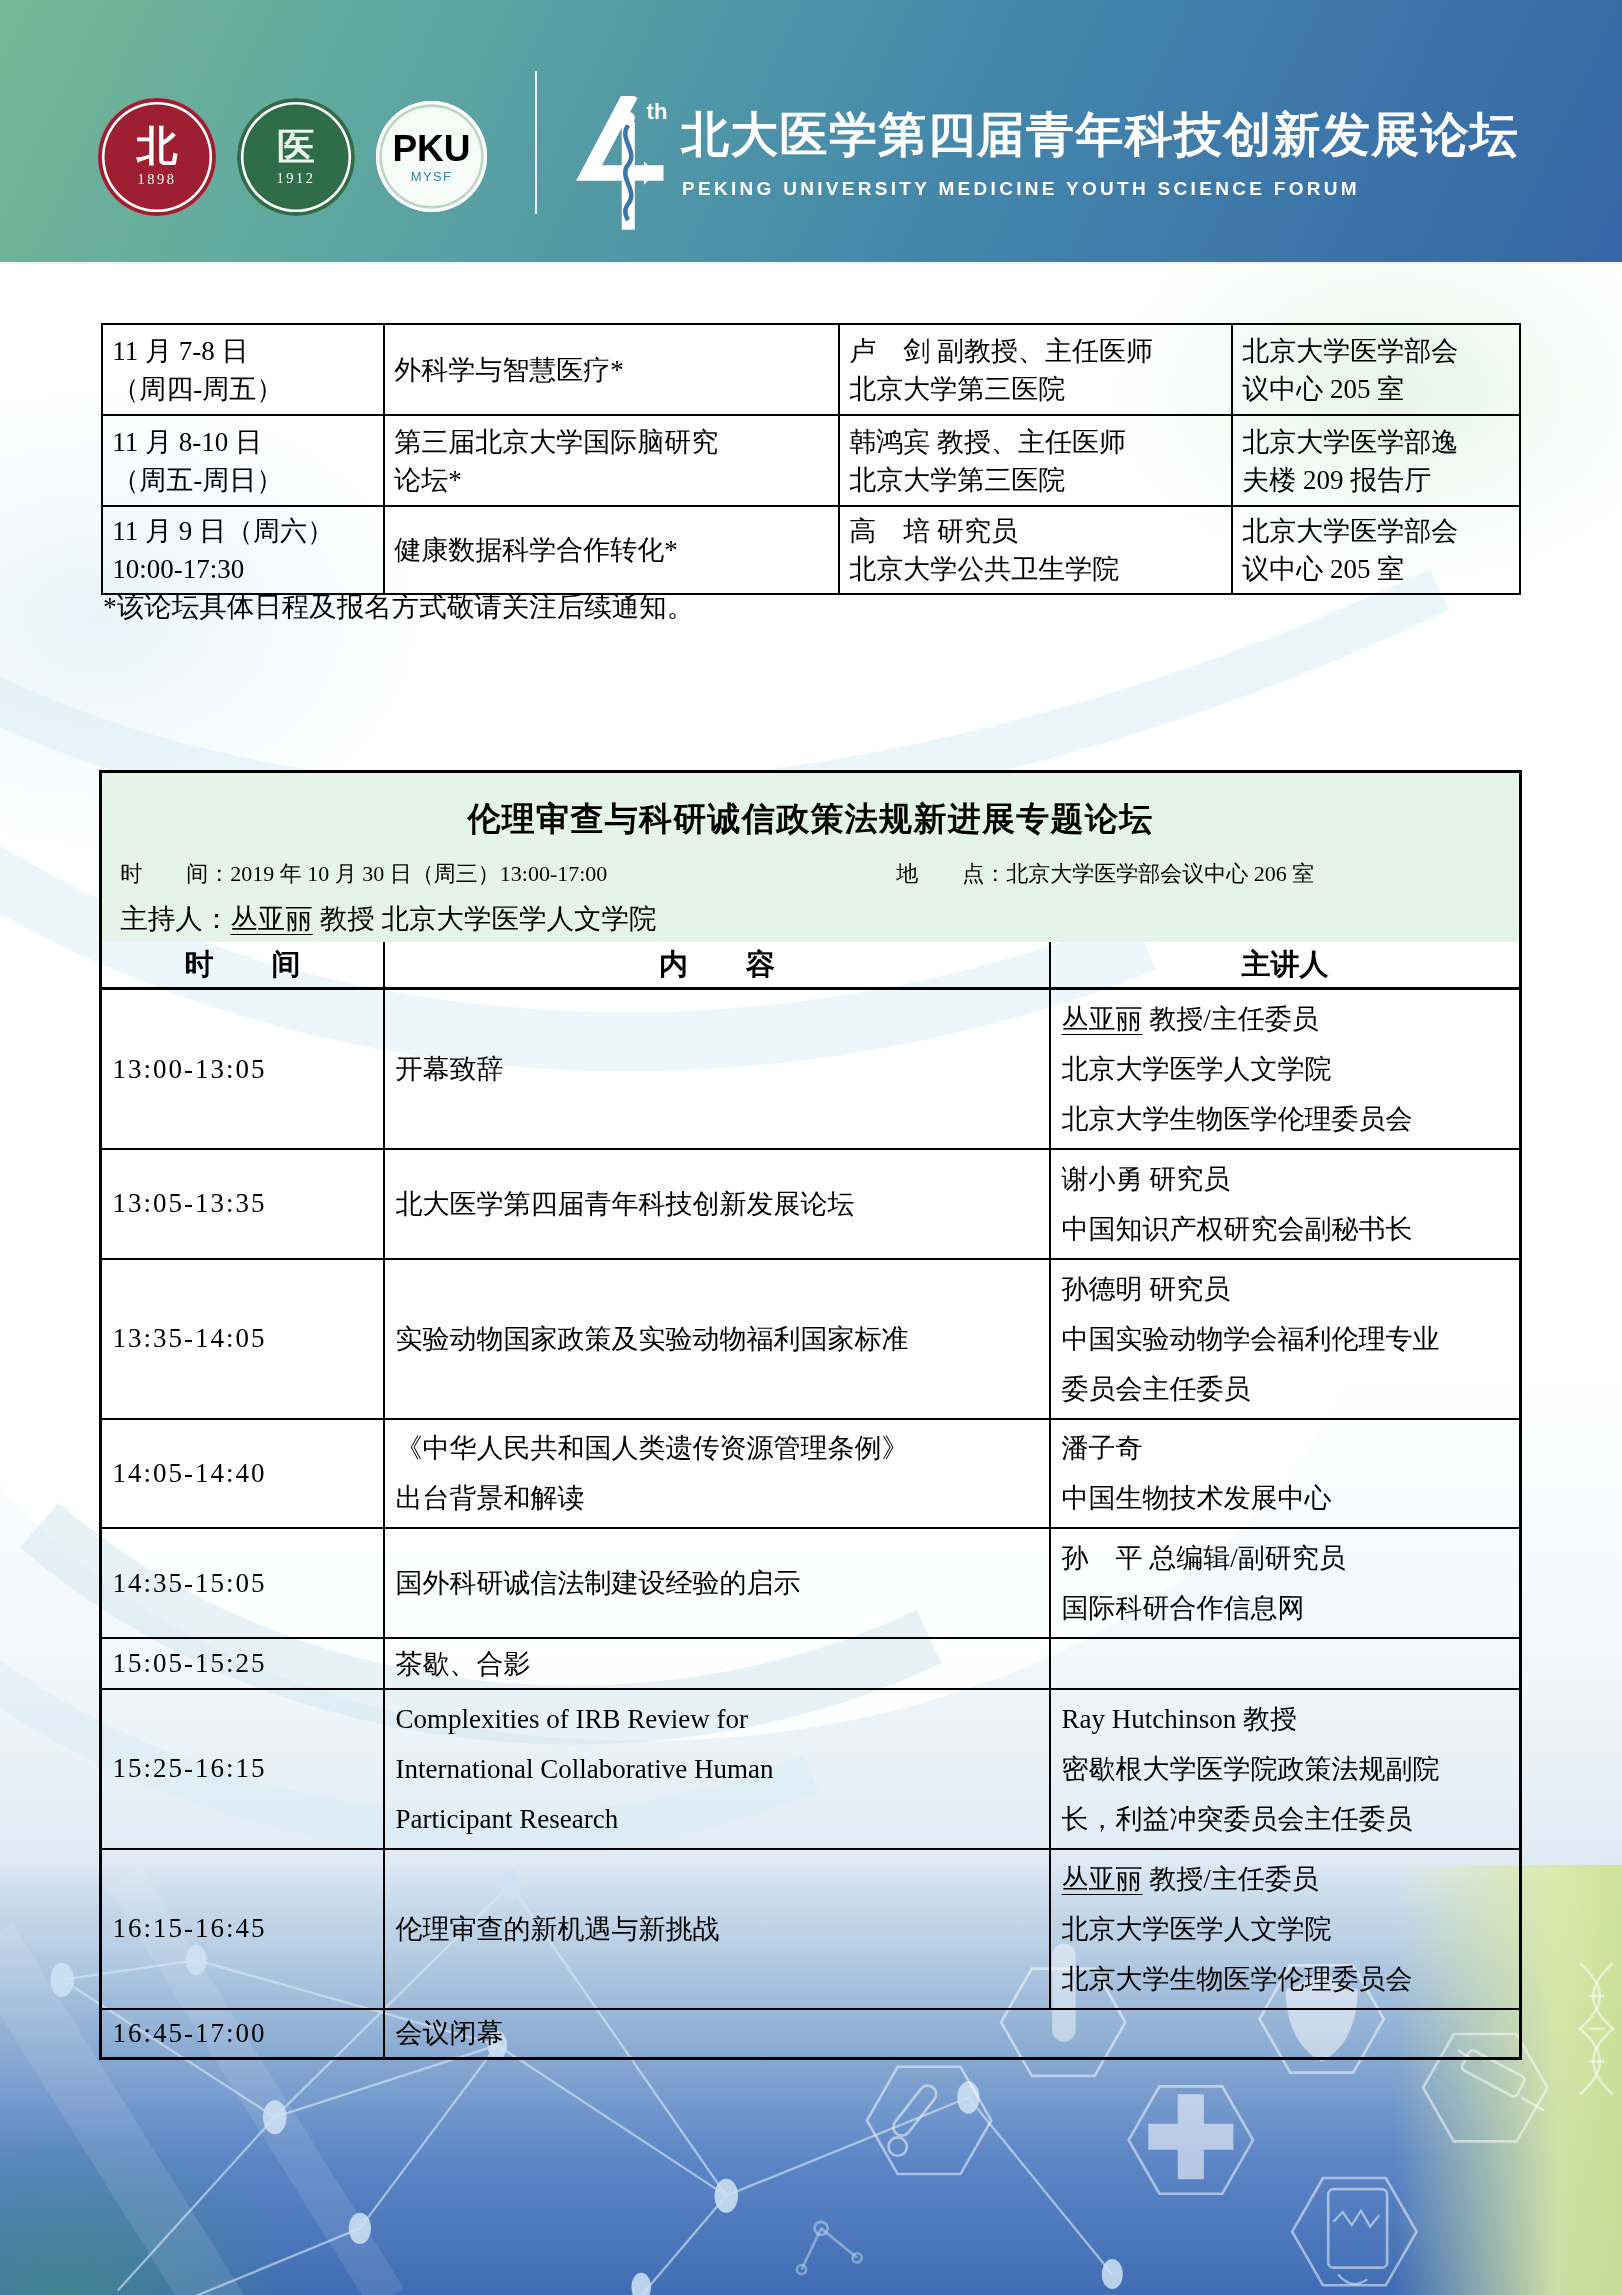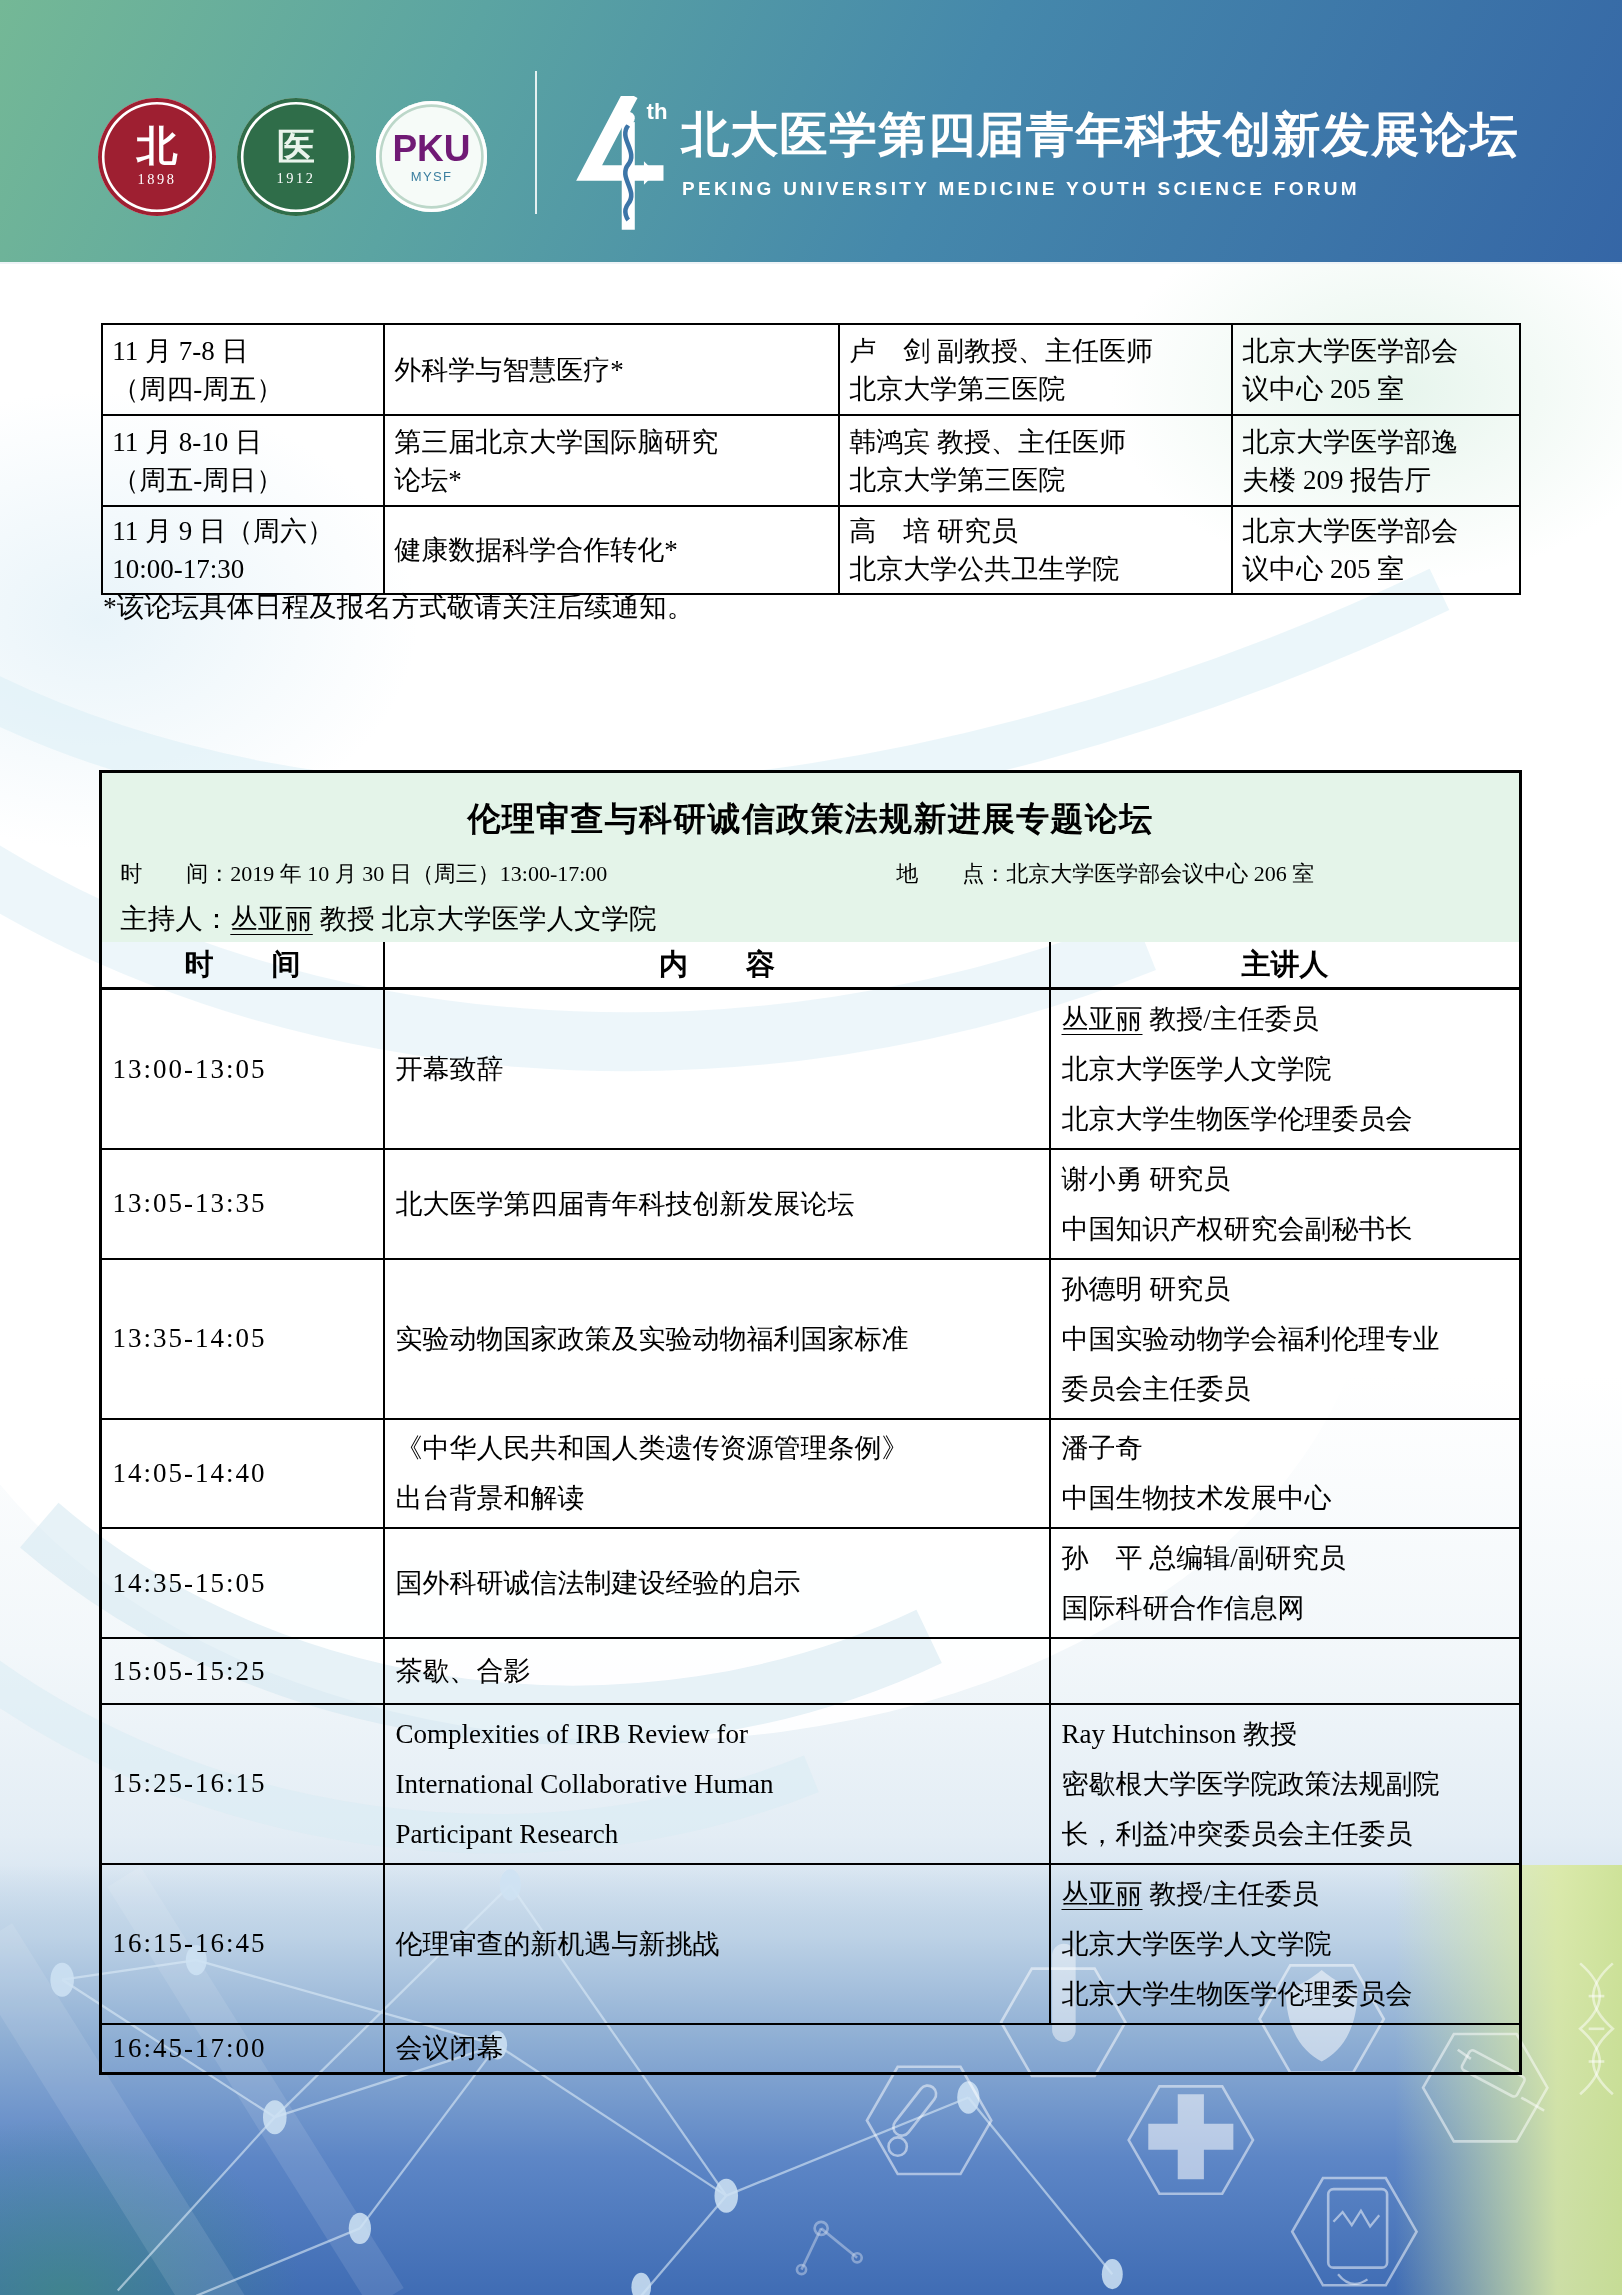--- a/index.html
+++ b/index.html
@@ -23,21 +23,21 @@
   .seal-red{left:98px;top:98px;width:118px;height:118px;background:#9e1f31;
     box-shadow:inset 0 0 0 3.9px #9e1f31, inset 0 0 0 6.5px #ffffff;}
   .seal-green{left:237px;top:98px;width:118px;height:118px;background:#2f6d49;
     box-shadow:inset 0 0 0 3.9px #2f6d49, inset 0 0 0 6.5px #ffffff;}
   .seal-white{left:376px;top:101px;width:111px;height:111px;background:#f6fbf8;
     box-shadow:inset 0 0 0 3.3px #ffffff, inset 0 0 0 5.9px #bcd7c9;}
   .seal .inner{position:absolute;left:50%;top:50%;transform:translate(-50%,-50%);text-align:center;}
   .seal-red .glyph{color:#fff;font-weight:bold;font-size:41px;line-height:41px;font-family:"Liberation Serif",serif;}
   .seal-red .yr,.seal-green .yr{display:block;color:#fff;font-size:14.4px;letter-spacing:2.6px;margin-top:3.9px;font-family:"Liberation Serif",serif;}
   .seal-green .glyph{color:#eaf4ec;font-weight:bold;font-size:38px;line-height:38px;}
-  .seal-white .glyph{color:#701a75;font-weight:bold;font-size:37px;line-height:37px;font-family:"Liberation Sans",sans-serif;text-align:center;}
+  .seal-white .glyph{color:#000000;font-weight:bold;font-size:37px;line-height:37px;font-family:"Liberation Sans",sans-serif;text-align:center;}
   .seal-white .yr2{display:block;color:#3c7fa0;font-size:13px;letter-spacing:1.3px;margin-top:2.6px;font-family:"Liberation Sans",sans-serif;}
   .hdr-divider{left:535px;top:71px;width:2px;height:143px;background:rgba(255,255,255,.85);z-index:4;}
   .logo4{left:576px;top:96px;width:98px;height:137px;z-index:4;}
   .title-cn{left:681px;top:107px;width:890px;z-index:4;color:#fff;font-weight:bold;
     font-size:48px;line-height:55px;letter-spacing:1.3px;font-family:"Liberation Sans","DejaVu Sans",sans-serif;white-space:nowrap;}
   .title-en{left:682px;top:178px;width:903px;z-index:4;color:#fff;font-weight:bold;
     font-size:19px;letter-spacing:3.3px;font-family:"Liberation Sans","DejaVu Sans",sans-serif;white-space:nowrap;}
 
   
   .pre-table{left:101px;top:323px;width:1420px;z-index:5;border-collapse:collapse;table-layout:fixed;}
@@ -284,21 +284,21 @@
 出台背景和解读</td>
         <td class="last ml">潘子奇
 中国生物技术发展中心</td>
       </tr>
       <tr style="height:98px">
         <td class="t">14:35-15:05</td>
         <td>国外科研诚信法制建设经验的启示</td>
         <td class="last ml">孙　平 总编辑/副研究员
 国际科研合作信息网</td>
       </tr>
-      <tr style="height:66px">
+      <tr style="height:51px">
         <td class="t">15:05-15:25</td>
         <td>茶歇、合影</td>
         <td class="last"></td>
       </tr>
       <tr style="height:149px">
         <td class="t">15:25-16:15</td>
         <td class="ml">Complexities of IRB Review for
 International Collaborative Human
 Participant Research</td>
         <td class="last ml">Ray Hutchinson 教授

